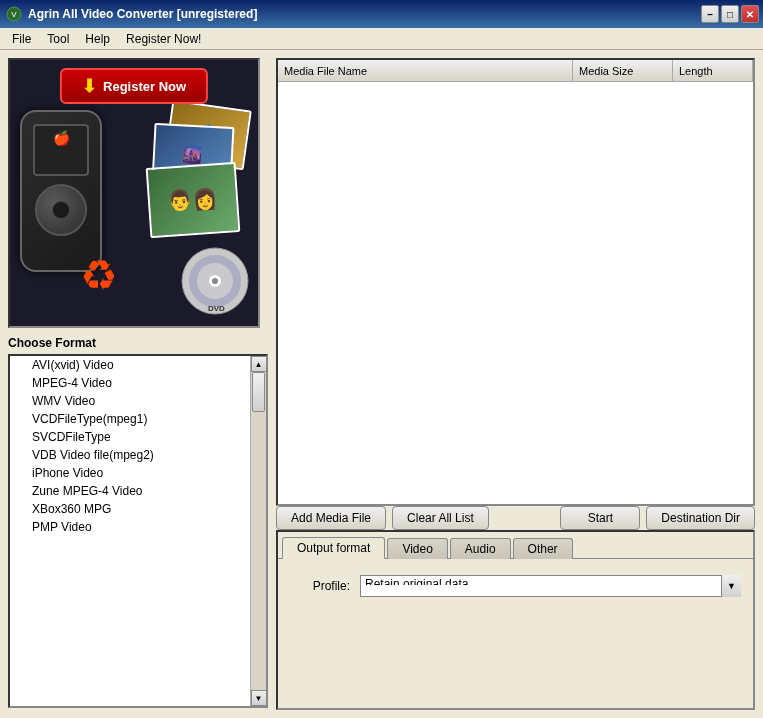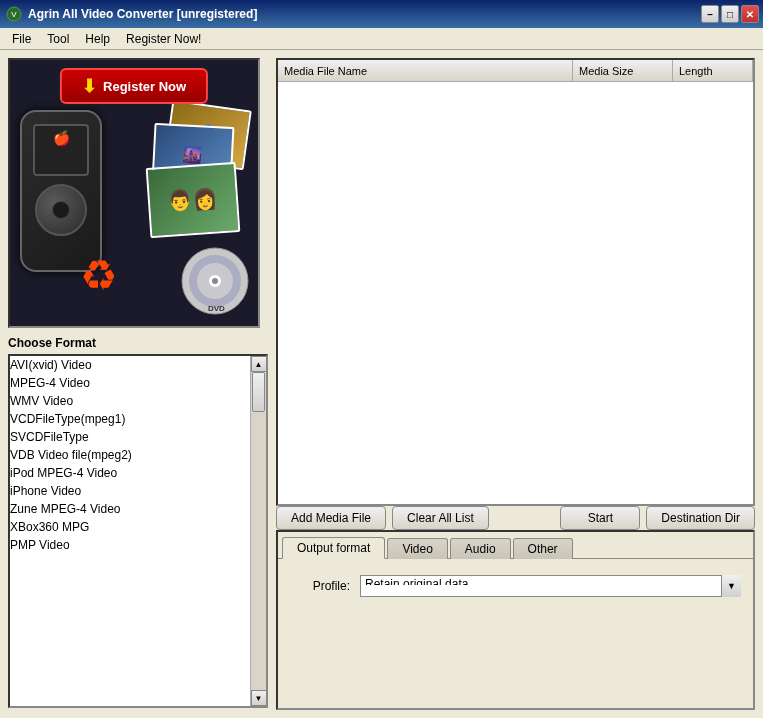--- a/index.html
+++ b/index.html
@@ -126,21 +126,21 @@
       height: calc(100% - 20px);
       overflow: hidden;
       display: flex;
     }
     .format-list {
       flex: 1;
       overflow-y: auto;
       list-style: none;
     }
     .format-list li {
-      padding: 2px 0;
+      padding: 2px 22px;
       cursor: pointer;
       white-space: nowrap;
       font-size: 12px;
     }
 
     .scrollbar-v {
       width: 16px;
       background: #f0f0f0;
       border-left: 1px solid #aaa;
       display: flex;
@@ -493,21 +493,20 @@
     <div class="format-section">
       <div class="section-label">Choose Format</div>
       <div class="format-list-container">
         <ul class="format-list">
           <li>AVI(xvid) Video</li>
           <li>MPEG-4 Video</li>
           <li>WMV Video</li>
           <li>VCDFileType(mpeg1)</li>
           <li>SVCDFileType</li>
           <li>VDB Video file(mpeg2)</li>
-          <li>iPod MPEG-4 Video</li>
           <li>iPhone Video</li>
           <li>Zune MPEG-4 Video</li>
           <li>XBox360 MPG</li>
           <li>PMP Video</li>
         </ul>
         <div class="scrollbar-v">
           <div class="scroll-btn">▲</div>
           <div class="scroll-track">
             <div class="scroll-thumb"></div>
           </div>

